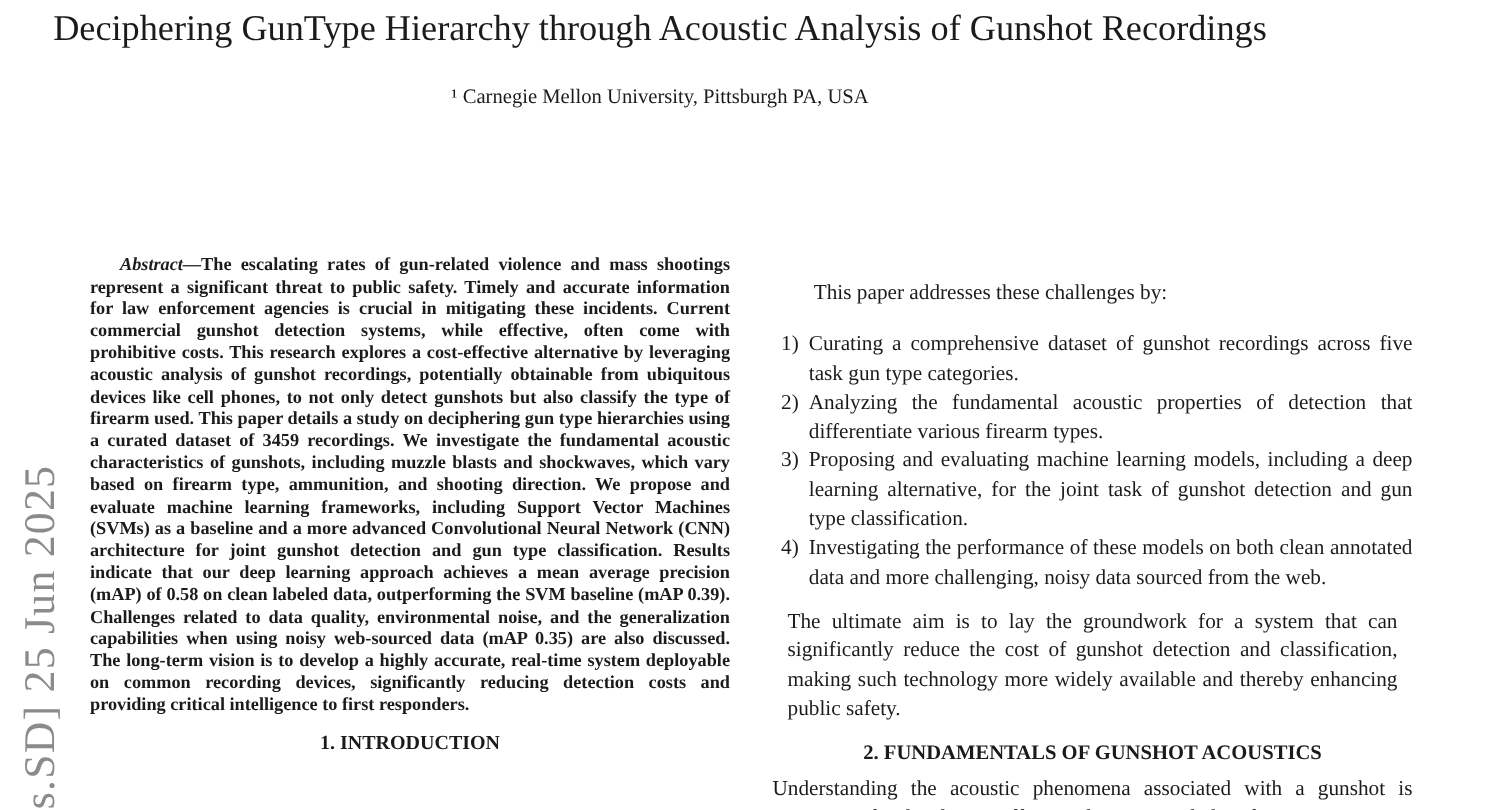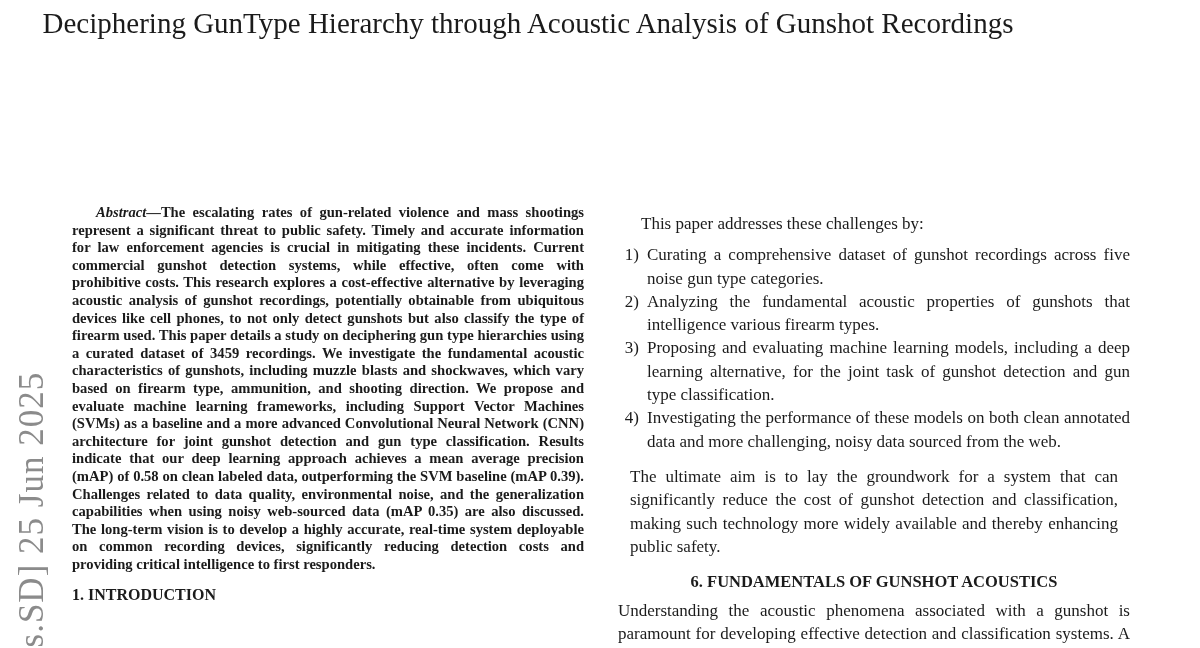--- a/index.html
+++ b/index.html
@@ -60,37 +60,37 @@
     margin: 0;
     font-size: 14.6px;
     font-weight: bold;
     line-height: 17.6px;
     text-align: justify;
     text-indent: 24px;
   }
   .abstract-label { font-style: italic; }
   .section-heading-introduction {
     margin-top: 13px;
-    text-align: left;
+    text-align: center;
     font-weight: bold;
     font-size: 16px;
     white-space: nowrap;
   }
 
   
   .col-right {
     position: absolute;
     left: 618px;
     top: 204px;
     width: 512px;
     font-size: 17px;
     line-height: 23.3px;
     text-align: justify;
   }
-  .lead-paragraph { margin: 8px; text-indent: 15px; }
+  .lead-paragraph { margin: 18px; text-indent: 15px; }
   .numbered-list { margin: 0; }
   .list-item { display: flex; }
   .list-item-number { flex: none; width: 29px; text-align: right; padding-right: 8px; }
   .list-item-text { flex: 1; text-align: justify; }
   .aim-paragraph { margin: 12px; }
   .section-heading-acoustics {
     margin: 8px 0 6px;
     text-align: center;
     font-weight: bold;
     font-size: 16.5px;
@@ -101,49 +101,50 @@
 </style>
 </head>
 <body>
 
 <div class="page">
 
   <div class="arxiv-watermark">cs.SD] 25 Jun 2025</div>
 
   <div class="header">
     <div class="paper-title">Deciphering GunType Hierarchy through Acoustic Analysis of Gunshot Recordings</div>
+    <div class="affiliation-line">¹ Carnegie Mellon University, Pittsburgh PA, USA</div>
   </div>
 
   <div class="col-left">
     <p class="abstract-paragraph"><span class="abstract-label">Abstract</span><span>—The escalating rates of gun-related violence and mass shootings represent a significant threat to public safety. Timely and accurate information for law enforcement agencies is crucial in mitigating these incidents. Current commercial gunshot detection systems, while effective, often come with prohibitive costs. This research explores a cost-effective alternative by leveraging acoustic analysis of gunshot recordings, potentially obtainable from ubiquitous devices like cell phones, to not only detect gunshots but also classify the type of firearm used. This paper details a study on deciphering gun type hierarchies using a curated dataset of 3459 recordings. We investigate the fundamental acoustic characteristics of gunshots, including muzzle blasts and shockwaves, which vary based on firearm type, ammunition, and shooting direction. We propose and evaluate machine learning frameworks, including Support Vector Machines (SVMs) as a baseline and a more advanced Convolutional Neural Network (CNN) architecture for joint gunshot detection and gun type classification. Results indicate that our deep learning approach achieves a mean average precision (mAP) of 0.58 on clean labeled data, outperforming the SVM baseline (mAP 0.39). Challenges related to data quality, environmental noise, and the generalization capabilities when using noisy web-sourced data (mAP 0.35) are also discussed. The long-term vision is to develop a highly accurate, real-time system deployable on common recording devices, significantly reducing detection costs and providing critical intelligence to first responders.</span></p>
     <div class="section-heading-introduction">1. INTRODUCTION</div>
   </div>
 
   <div class="col-right">
     <p class="lead-paragraph">This paper addresses these challenges by:</p>
 
     <div class="numbered-list">
       <div class="list-item">
         <span class="list-item-number">1)</span>
-        <span class="list-item-text">Curating a comprehensive dataset of gunshot recordings across five noise gun type categories.</span>
+        <span class="list-item-text">Curating a comprehensive dataset of gunshot recordings across five task gun type categories.</span>
       </div>
       <div class="list-item">
         <span class="list-item-number">2)</span>
-        <span class="list-item-text">Analyzing the fundamental acoustic properties of gunshots that intelligence various firearm types.</span>
+        <span class="list-item-text">Analyzing the fundamental acoustic properties of detection that differentiate various firearm types.</span>
       </div>
       <div class="list-item">
         <span class="list-item-number">3)</span>
         <span class="list-item-text">Proposing and evaluating machine learning models, including a deep learning alternative, for the joint task of gunshot detection and gun type classification.</span>
       </div>
       <div class="list-item">
         <span class="list-item-number">4)</span>
         <span class="list-item-text">Investigating the performance of these models on both clean annotated data and more challenging, noisy data sourced from the web.</span>
       </div>
     </div>
 
     <p class="aim-paragraph">The ultimate aim is to lay the groundwork for a system that can significantly reduce the cost of gunshot detection and classification, making such technology more widely available and thereby enhancing public safety.</p>
 
-    <div class="section-heading-acoustics">6. FUNDAMENTALS OF GUNSHOT ACOUSTICS</div>
+    <div class="section-heading-acoustics">2. FUNDAMENTALS OF GUNSHOT ACOUSTICS</div>
 
     <p class="acoustics-paragraph">Understanding the acoustic phenomena associated with a gunshot is paramount for developing effective detection and classification systems. A typical gunshot sound comprises two primary components: the muzzle blast and, for supersonic projectiles, a ballistic shockwave</p>
   </div>
 
 </div>
 
 </body></html>

